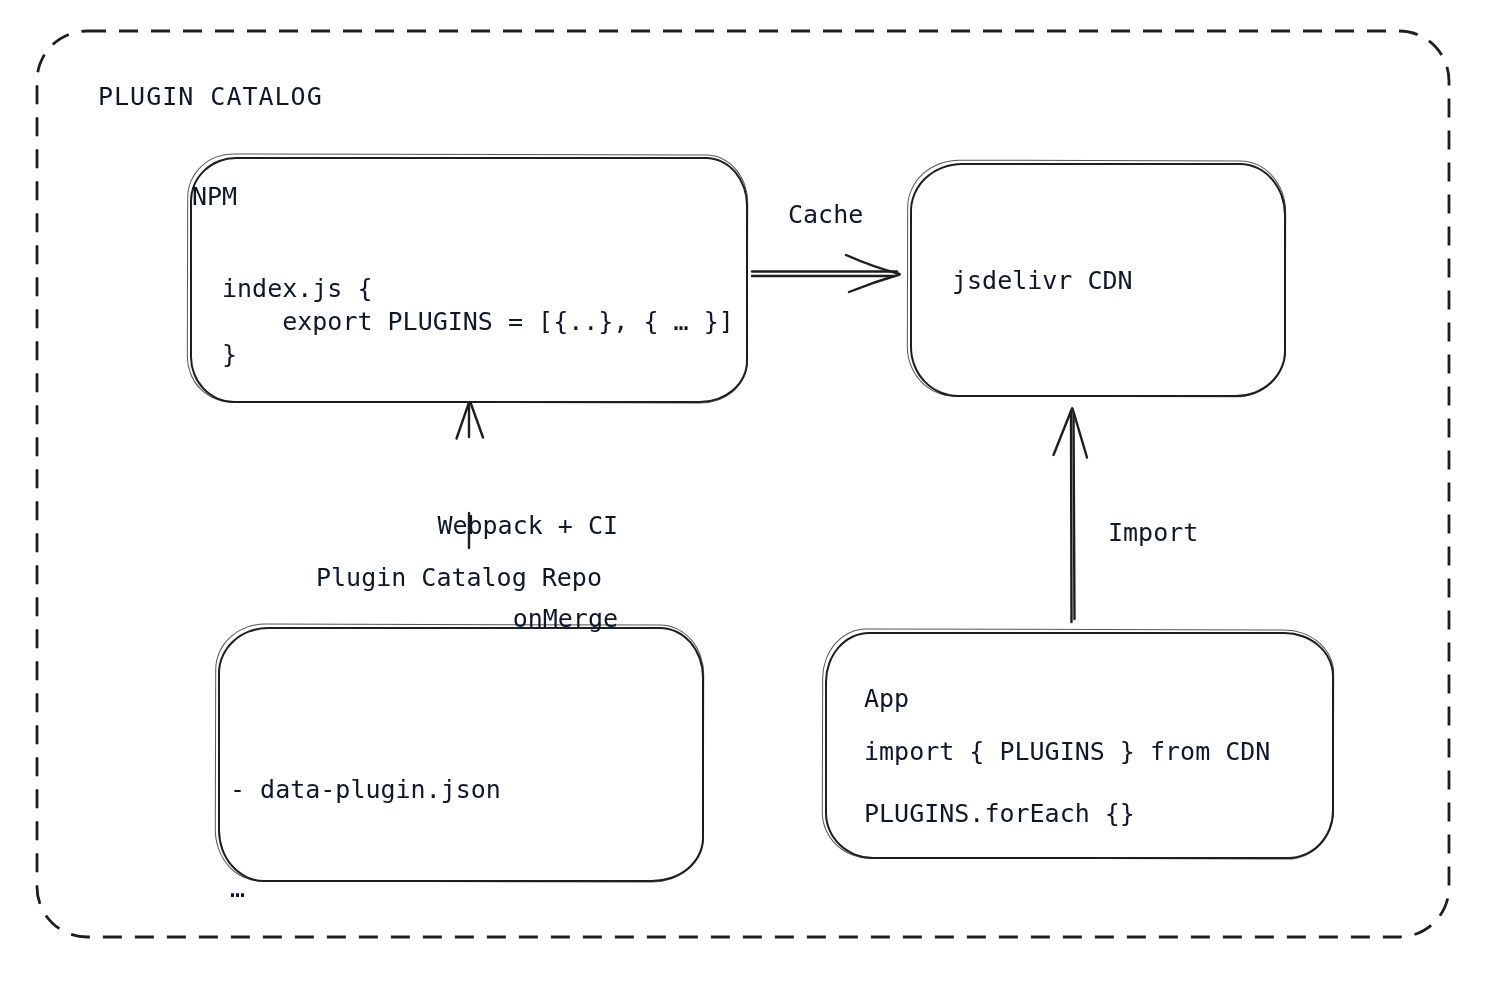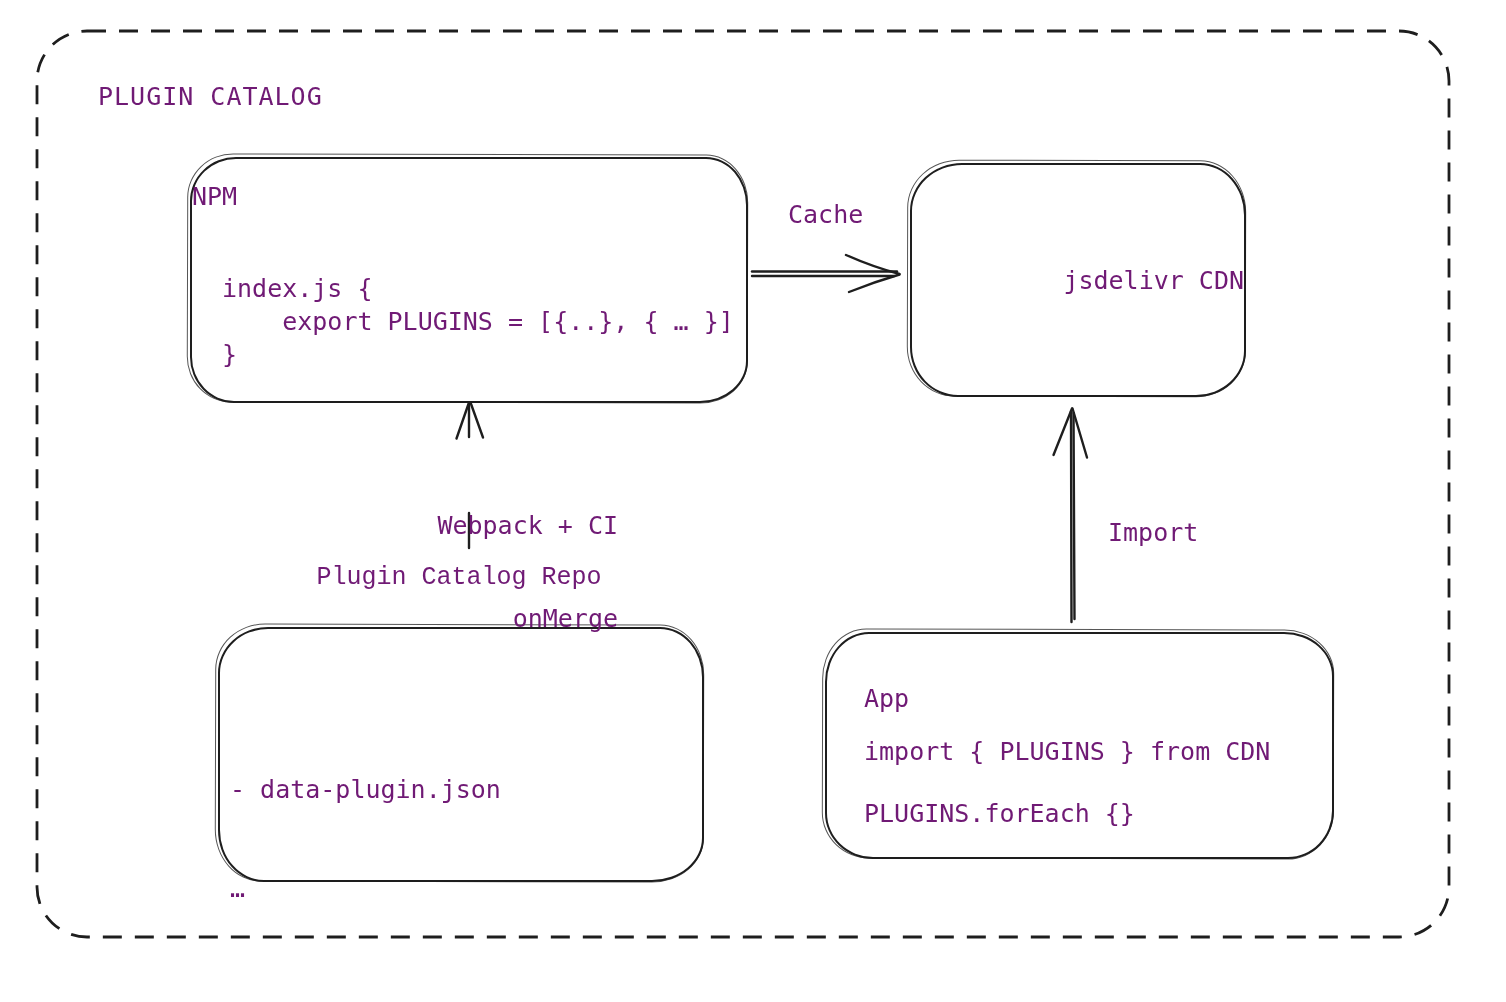--- a/index.html
+++ b/index.html
@@ -1,20 +1,20 @@
 <!DOCTYPE html>
 <html><head>
 <meta charset="utf-8">
 <style>
   html,body{margin:0;padding:0;background:#ffffff;}
   .stage{
     position:relative;
     width:1506px;height:1002px;
     background:#ffffff;
-    color:#701a75;
+    color:#0f172a;
     font-family:"DejaVu Sans Mono","Liberation Mono",monospace;
     font-size:25px;
     overflow:hidden;
   }
   .arrows{position:absolute;inset:0;width:1506px;height:1002px;pointer-events:none;}
   .arrows path{fill:none;stroke:#1e1e1e;stroke-width:2.4;stroke-linecap:round;}
   .outer-frame{position:absolute;inset:0;width:1506px;height:1002px;pointer-events:none;}
   .outer-frame rect{fill:none;stroke:#1e1e1e;stroke-width:2.8;stroke-dasharray:19 13;}
 
   .diagram-title{
@@ -30,23 +30,23 @@
     content:"";position:absolute;inset:-5px -2px -2px -5px;
     border:1.4px solid rgba(30,30,30,.75);
     border-radius:inherit;pointer-events:none;
     transform:rotate(.15deg);
   }
 
   .npm-box{left:190px;top:157px;width:554px;height:242px;border-radius:46px 42px 48px 44px/44px 48px 42px 46px;}
   .npm-title{position:absolute;left:0;top:23px;width:100%;}
   .npm-code{position:absolute;left:30px;top:95px;white-space:pre;line-height:33px;margin-top:18px;}
 
-  .cdn-box{left:910px;top:163px;width:332px;height:230px;border-radius:52px 46px 50px 48px/48px 52px 46px 50px;display:flex;align-items:center;justify-content:flex-end;}
+  .cdn-box{left:910px;top:163px;width:332px;height:230px;border-radius:52px 46px 50px 48px/48px 52px 46px 50px;display:flex;align-items:center;justify-content:flex-start;padding-left:40px;}
 
-  .repo-heading{position:absolute;left:218px;top:563px;width:482px;text-align:center;white-space:pre;font-family:Liberation Mono, monospace;}
+  .repo-heading{position:absolute;left:218px;top:563px;width:482px;text-align:center;white-space:pre;}
   .repo-box{left:218px;top:627px;width:482px;height:251px;border-radius:50px 44px 52px 46px/46px 50px 44px 52px;}
   .repo-items{position:absolute;left:10px;top:78px;white-space:pre;line-height:33px;}
 
   .app-box{left:825px;top:632px;width:477px;height:223px;border-radius:44px 50px 46px 48px/50px 44px 48px 46px;padding-left:28px;}
   .app-title{position:absolute;left:37px;top:50px;white-space:pre;}
   .app-line1{position:absolute;left:37px;top:103px;white-space:pre;}
   .app-line2{position:absolute;left:37px;top:165px;white-space:pre;}
 
   .edge-label{position:absolute;white-space:pre;}
   .cache-label{left:788px;top:200px;}

